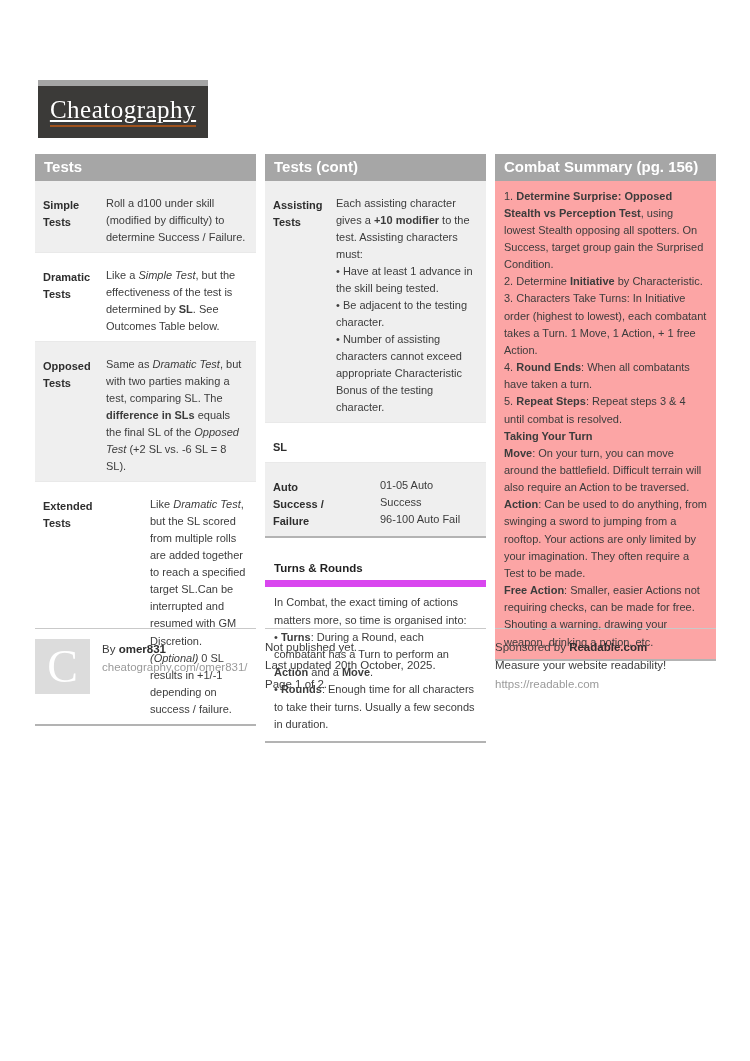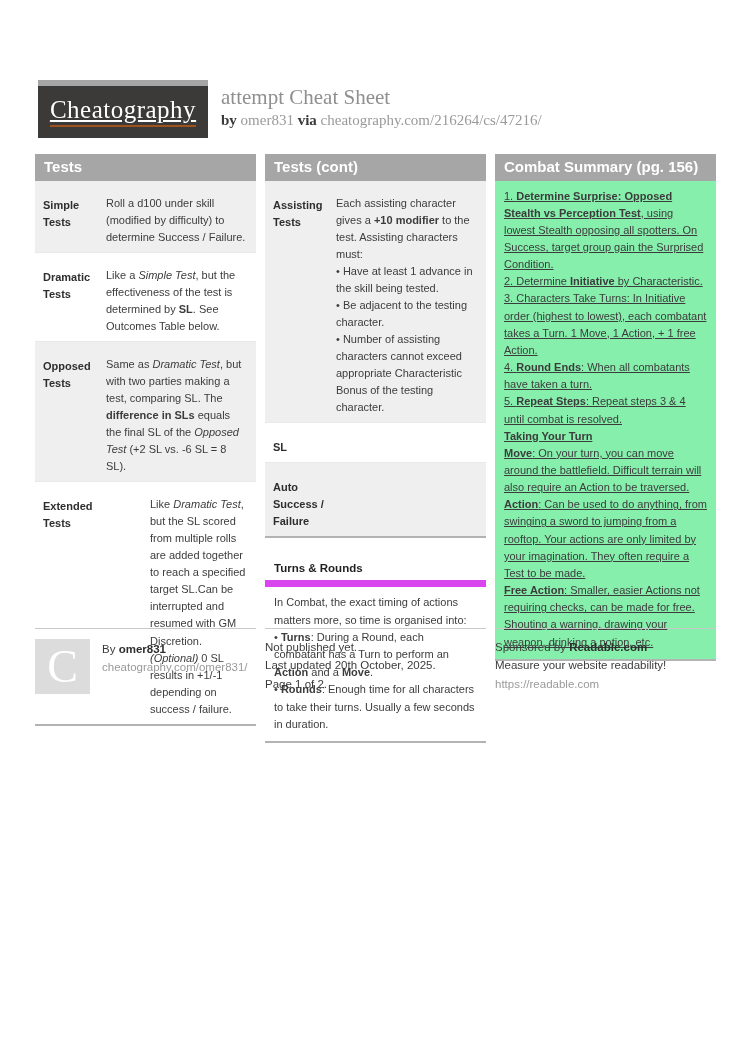--- a/index.html
+++ b/index.html
@@ -39,21 +39,21 @@
   .trow{display:flex;font-size:11px;line-height:1.55;border-bottom:1px solid #e9e9e9;}
   .trow:last-child{border-bottom:none;gap:44px;}
   .trow.shaded{background:#efefef;}
   .trow .label{width:56px;flex-shrink:0;font-weight:bold;color:#2e2e2e;padding:16px 2px 6px 8px;}
   .trow .content{flex:1;padding:14px 9px 6px 5px;}
 
   .textblock{border-bottom:2px solid #b3b3b3;}
   .tb-title{font-weight:bold;font-size:11.5px;color:#1f1f1f;padding:7px 9px 6px 9px;border-bottom:7px solid #d946ef;}
   .tb-content{font-size:11px;line-height:1.58;padding:7px 9px 8px 9px;}
 
-  .box.gray .box-content{background:#86efac;text-decoration:underline;}
+  .box.gray .box-content{background:#fca5a5;}
   .box-content{font-size:11px;line-height:1.56;padding:7px 9px 8px 9px;}
 
   
   .footer{position:absolute;top:584px;left:0;width:750px;display:flex;gap:9px;padding:0 35px;box-sizing:border-box;}
   .fcol{width:221px;flex-shrink:0;border-top:1px solid #c9c9c9;padding-top:10px;font-size:11.5px;line-height:1.5;}
   .fcol .frow{margin-bottom:1px;}
   .fb{font-weight:bold;color:#2e2e2e;}
   .favatar-wrap{display:flex;gap:12px;}
   .avatar{
     width:55px;height:55px;background:#dcdcdc;flex-shrink:0;
@@ -66,29 +66,20 @@
   .fmeta{padding-top:2px;}
 </style>
 </head>
 <body>
 
 <div class="page">
 
   <div class="header">
     <div class="logo">
       <span class="logo-text">Cheatography</span>
-    </div>
-    <div class="title-block">
-      <div class="page-title">attempt Cheat Sheet</div>
-      <div class="byline">
-        <span class="b">by</span>
-        <a class="link">omer831</a>
-        <span class="b">via</span>
-        <a class="link">cheatography.com/216264/cs/47216/</a>
-      </div>
     </div>
   </div>
 
   <div class="columns">
 
     <div class="col">
       <div class="box">
         <div class="box-header">Tests</div>
         <div class="trow shaded">
           <div class="label">Simple Tests</div>
@@ -114,20 +105,21 @@
         <div class="box-header">Tests (cont)</div>
         <div class="trow shaded">
           <div class="label">Assisting Tests</div>
           <div class="content"><span>Each assisting character gives a </span><span style="font-weight: bold;">+10 modifier</span><span> to the test. Assisting characters must:</span><br><span>• Have at least 1 advance in the skill being tested.</span><br><span>• Be adjacent to the testing character.</span><br><span>• Number of assisting characters cannot exceed appropriate Characteristic Bonus of the testing character.</span></div>
         </div>
         <div class="trow">
           <div class="label">SL</div>
         </div>
         <div class="trow shaded">
           <div class="label">Auto Success / Failure</div>
+          <div class="content"><span>01-05 Auto Success</span><br><span>96-100 Auto Fail</span></div>
         </div>
       </div>
 
       <div class="textblock">
         <div class="tb-title">Turns &amp; Rounds</div>
         <div class="tb-content"><span>In Combat, the exact timing of actions matters more, so time is organised into:</span><br><span>• </span><span style="font-weight: bold;">Turns</span><span>: During a Round, each combatant has a Turn to perform an </span><span style="font-weight: bold;">Action</span><span> and a </span><span style="font-weight: bold;">Move</span><span>.</span><br><span>• </span><span style="font-weight: bold;">Rounds</span><span>: Enough time for all characters to take their turns. Usually a few seconds in duration.</span></div>
       </div>
     </div>
 
     <div class="col">

